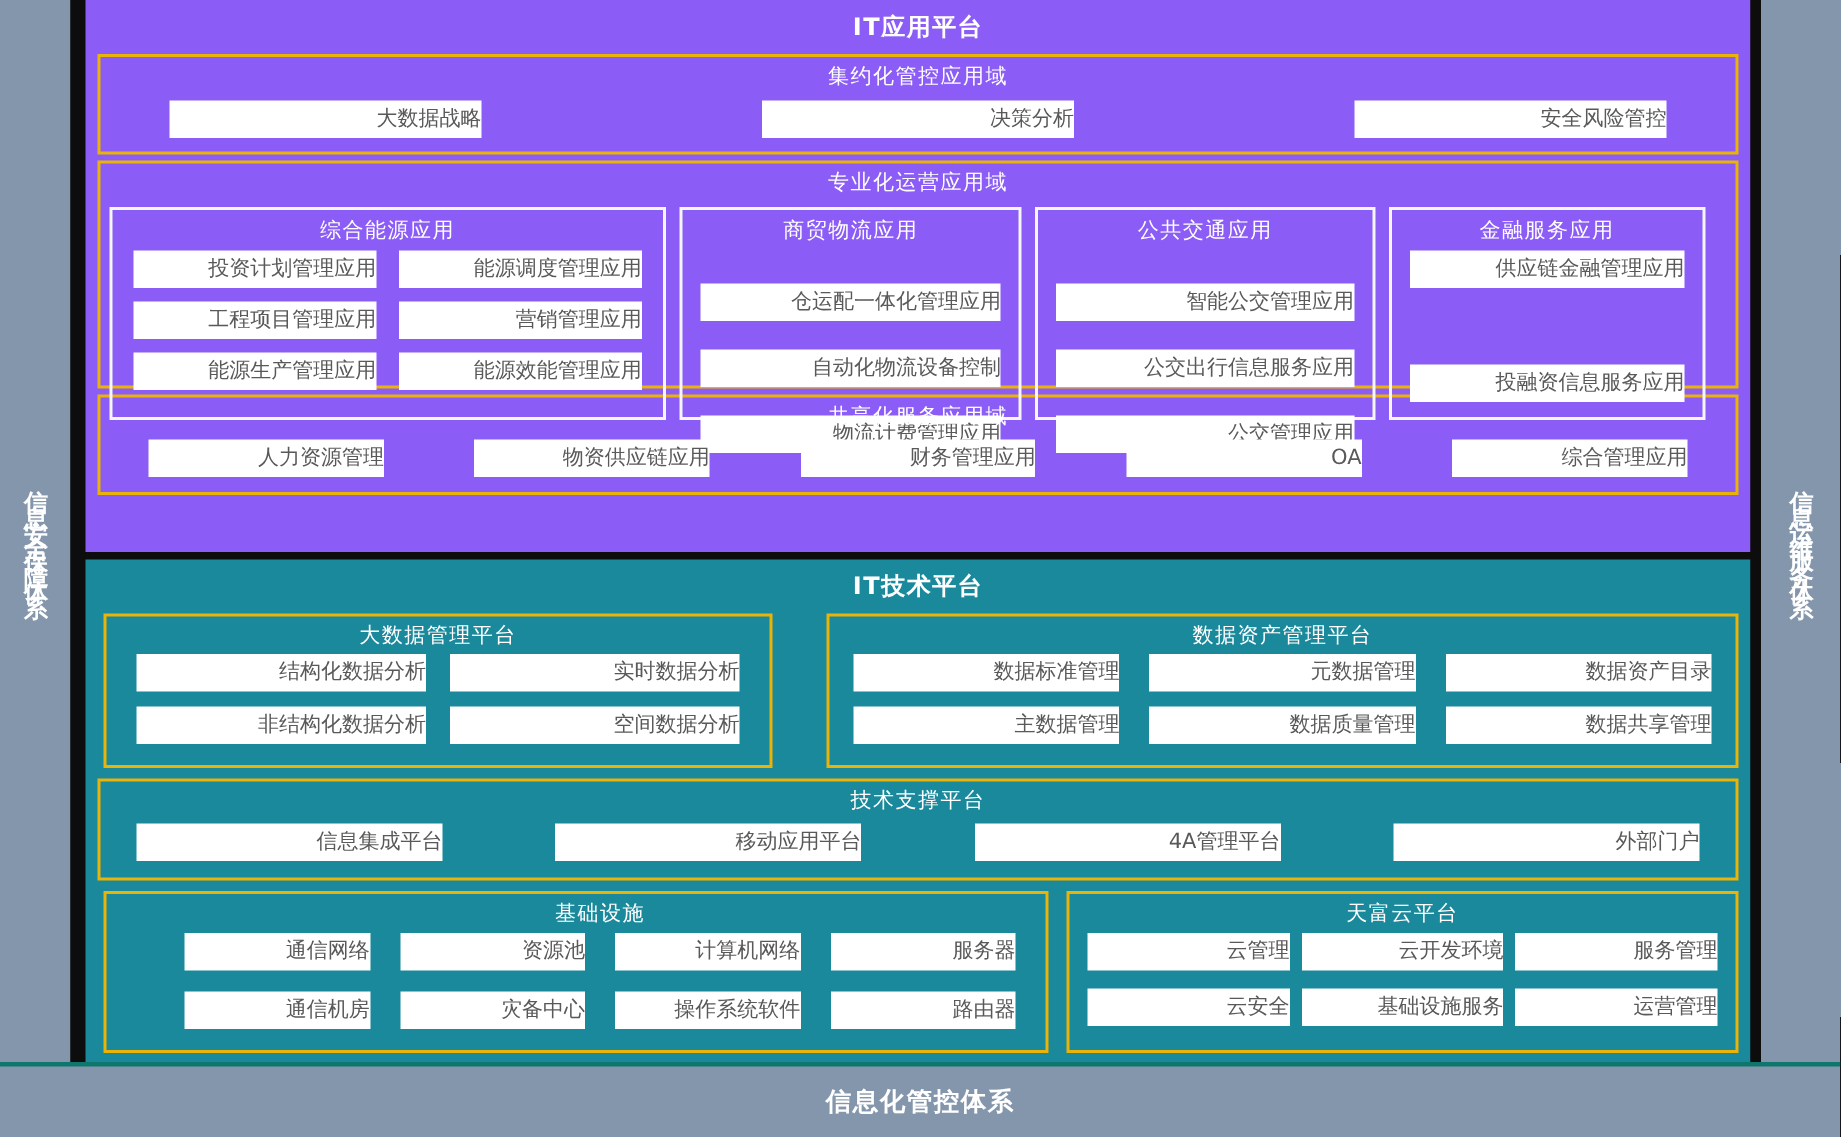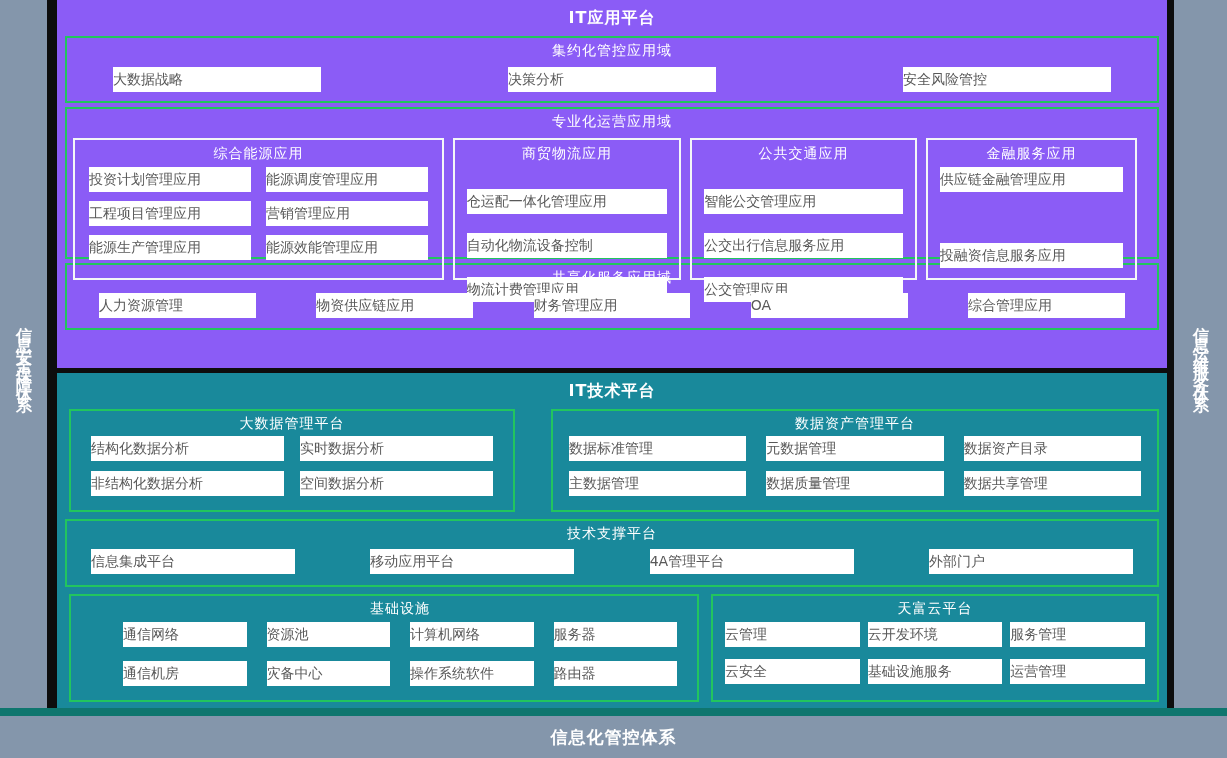--- a/index.html
+++ b/index.html
@@ -17,34 +17,34 @@
     background:#8496ab;
     display:flex;align-items:center;justify-content:center;
   }
   .side-label{
     writing-mode:vertical-rl;text-orientation:upright;
     color:#fff;font-weight:700;font-size:16px;letter-spacing:10px;
   }
   .strip{background:#0d0d0d;}
   .bottom-bar{
     grid-column:1 / -1;
-    background:#8496ab;border-top:8px solid #0f766e;
+    background:#8496ab;border-top:3px solid #0f766e;
     display:flex;align-items:center;justify-content:center;
   }
   .bottom-label{color:#fff;font-weight:700;font-size:17px;letter-spacing:1px;}
   .main{display:flex;flex-direction:column;min-width:0;}
   .app-platform{height:368px;background:#8b5cf6;box-sizing:border-box;padding:0 8px;}
   .divider{height:5px;background:#0d0d0d;}
   .tech-platform{flex:1;background:#19899b;box-sizing:border-box;padding:0 8px;}
   .plat-title{
     color:#fff;font-weight:700;font-size:16px;text-align:center;
     padding:8px 0 7px 0;letter-spacing:1px;
   }
   .box{
-    border:2px solid #22c55e;box-sizing:border-box;
+    border:2px solid #eab308;box-sizing:border-box;
   }
   .box-title{
     color:#fff;font-size:14px;text-align:center;padding-top:4px;letter-spacing:1px;
   }
   
   .box-intensive{height:67px;margin-bottom:4px;}
   .row-3{
     display:flex;justify-content:space-between;
     padding:7px 46px 0 46px;
   }
@@ -98,21 +98,21 @@
   .box-infra{width:630px;height:108px;padding-left:32px;}
   .box-cloud{width:448px;height:108px;}
   .grid-4{
     display:grid;grid-template-columns:1fr 1fr 1fr 1fr;
     column-gap:20px;row-gap:14px;padding:4px 20px 0 20px;
   }
   .box-cloud .grid-3{column-gap:8px;padding:4px 12px 0 12px;row-gap:12px;}
   
   .btn{
     background:#fff;color:#595959;
-    height:25px;line-height:25px;font-size:14px;text-align:left;
+    height:25px;line-height:25px;font-size:14px;text-align:right;
     white-space:nowrap;overflow:hidden;
   }
 </style>
 </head>
 <body>
 
 <div class="screen">
 
   <div class="side">
     <div class="side-label">信息安全保障体系</div>

